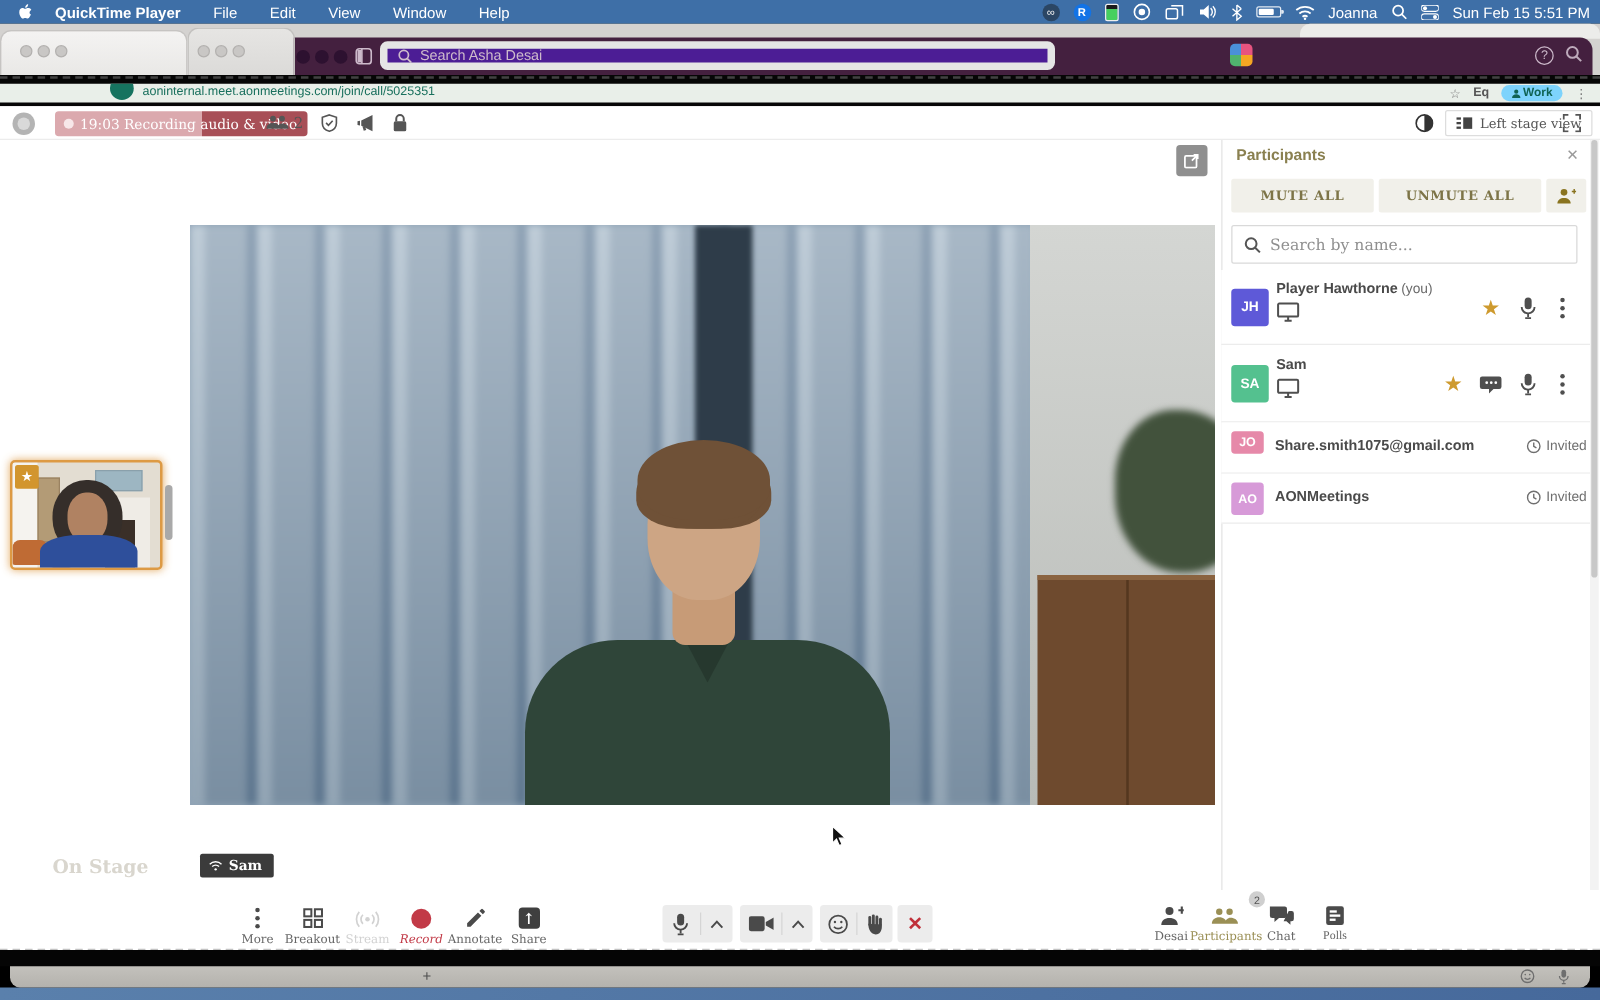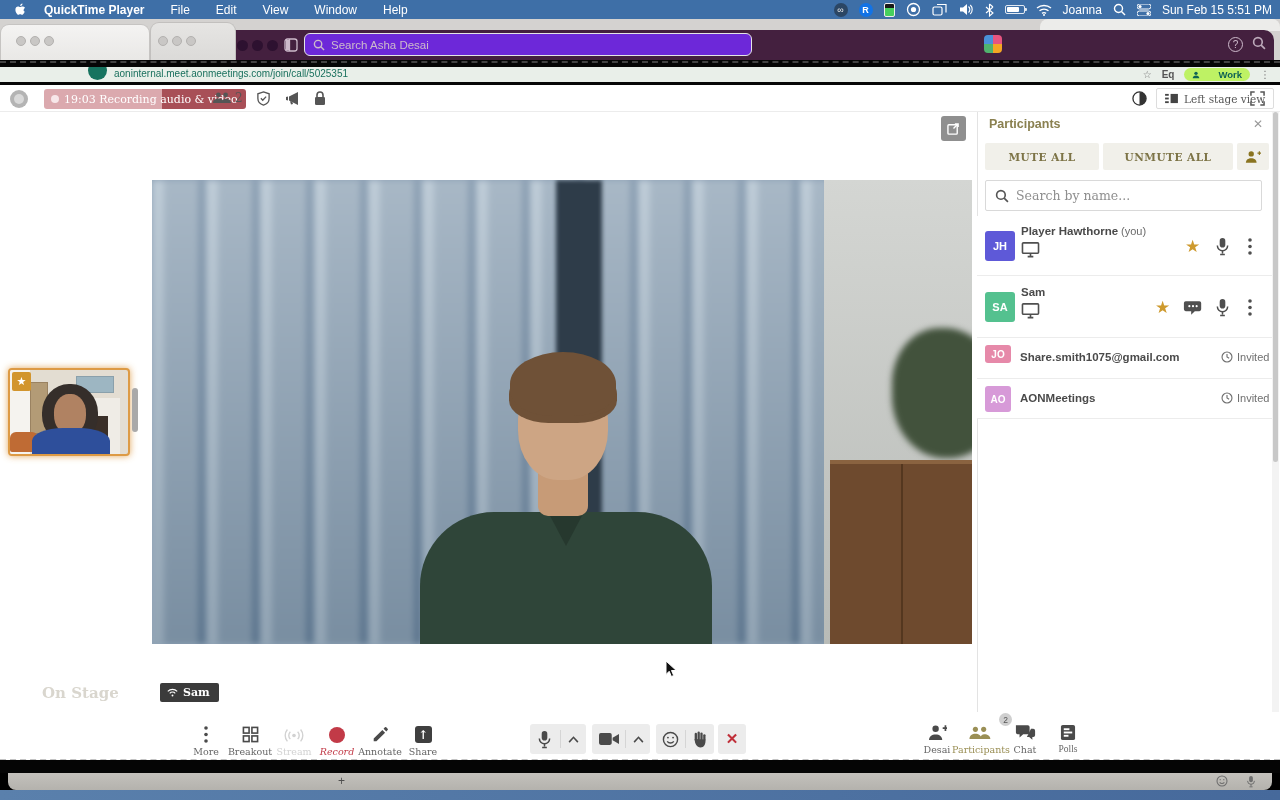--- a/index.html
+++ b/index.html
@@ -26,34 +26,34 @@
   
   .winrow-base { left:0; top:19px; width:1280px; height:41px; background:#d4d2d0; }
   .win-sliver-tr { left:1040px; top:19px; width:240px; height:12px; background:#ececea; border-radius:8px 8px 0 0; }
   .chats-win { left:0; top:24px; width:150px; height:36px; background:linear-gradient(#f4f3f2,#e9e8e6); border:1px solid #c6c4c2; border-bottom:none; border-radius:9px 9px 0 0; }
   .win2 { left:150px; top:22px; width:86px; height:38px; background:linear-gradient(#e6e5e3,#dbdad8); border:1px solid #c2c0be; border-bottom:none; border-radius:9px 9px 0 0; }
   .dot { border-radius:50%; }
   .gray-dot { width:10px; height:10px; background:#c9c7c5; border:1px solid #b3b1af; }
   .chats-title { color:#5c5c5c; font-size:13px; font-weight:bold;margin-top:36px; }
   .slack-win { left:224px; top:30px; width:1050px; height:30px; background:#44203f; border-radius:10px 10px 0 0; }
   .slack-dot { width:11px; height:11px; background:#2d1130; }
-  .slack-search { position:absolute; left:304px; top:33px; width:448px; height:23px; background:#6d28d9; border:1px solid #e5e5e5; border-radius:6px; color:#cdbacb; font-size:11.5px; display:flex; align-items:center; padding-left:8px; gap:6px; }
+  .slack-search { position:absolute; left:304px; top:33px; width:540px; height:23px; background:#4c1d95; border:6px solid #e5e5e5; border-radius:6px; color:#cdbacb; font-size:11.5px; display:flex; align-items:center; padding-left:8px; gap:6px; }
   .slack-search input { background:transparent; border:none; outline:none; color:#cdbacb; font-size:11.5px; width:360px; font-family:"Liberation Sans",sans-serif; }
   .slack-search input::placeholder { color:#cdbacb; }
   .slack-avatar { width:18px; height:18px; border-radius:4px; background:conic-gradient(#e75480 0 25%, #f5a623 0 50%, #50b36e 0 75%, #4a90d9 0); }
   .help-circle { width:15px; height:15px; border:1.5px solid #cdbacb; border-radius:50%; color:#cdbacb; font-size:10px; display:flex; align-items:center; justify-content:center; }
 
   
   .qt-black { left:0; top:60px; width:1280px; height:712px; background:#060606; }
   .dash-line { height:0; border-top:2px dashed rgba(180,180,180,.35); }
   .url-sliver { left:0; top:67px; width:1280px; height:15px; background:#e9efe9; overflow:hidden; display:flex; align-items:center; }
   .url-circle { position:absolute; left:88px; top:-6px; width:19px; height:19px; border-radius:50%; background:#16735f; }
   .url-text { position:absolute; left:114px; top:1px; color:#19705d; font-size:10px; }
   .url-right { position:absolute; right:10px; top:0; height:15px; display:flex; align-items:center; gap:10px; color:#777; font-size:10px; }
-  .work-pill { background:#bef264; color:#0f6354; border-radius:8px; height:13px; display:flex; align-items:center; gap:18px; padding:0 8px; font-size:9.5px; font-weight:bold; }
+  .work-pill { background:#7dd3fc; color:#0f6354; border-radius:8px; height:13px; display:flex; align-items:center; gap:1px; padding:0 8px; font-size:9.5px; font-weight:bold; }
 
   
   .meet { left:0; top:85px; width:1280px; height:675px; background:#fff; font-family:"DejaVu Serif", serif; }
   .meet-topbar { left:0; top:85px; width:1280px; height:27px; background:#fff; border-bottom:1px solid #ececec; }
   .logo-circle { width:18px; height:18px; border-radius:50%; background:#b4b4b4; position:relative; }
   .logo-circle::after { content:""; position:absolute; left:4px; top:4px; width:10px; height:10px; border-radius:50%; background:#d9d9d9; }
   .rec-pill { height:20px; border-radius:3px; display:flex; align-items:center; padding:0 8px 0 7px; color:#fff; font-size:11px; white-space:nowrap; background:linear-gradient(90deg,#dba9ae 0 118px,#a84f57 118px); }
   .rec-dot { width:8px; height:8px; border-radius:50%; background:#f7e7e9; margin-right:5px; }
   .tb-ic { color:#555; }
   .stage-view-btn { border:1px solid #ddd; border-radius:2px; height:21px; display:flex; align-items:center; gap:6px; padding:0 8px; color:#555; font-size:10.5px; background:#fff; }

